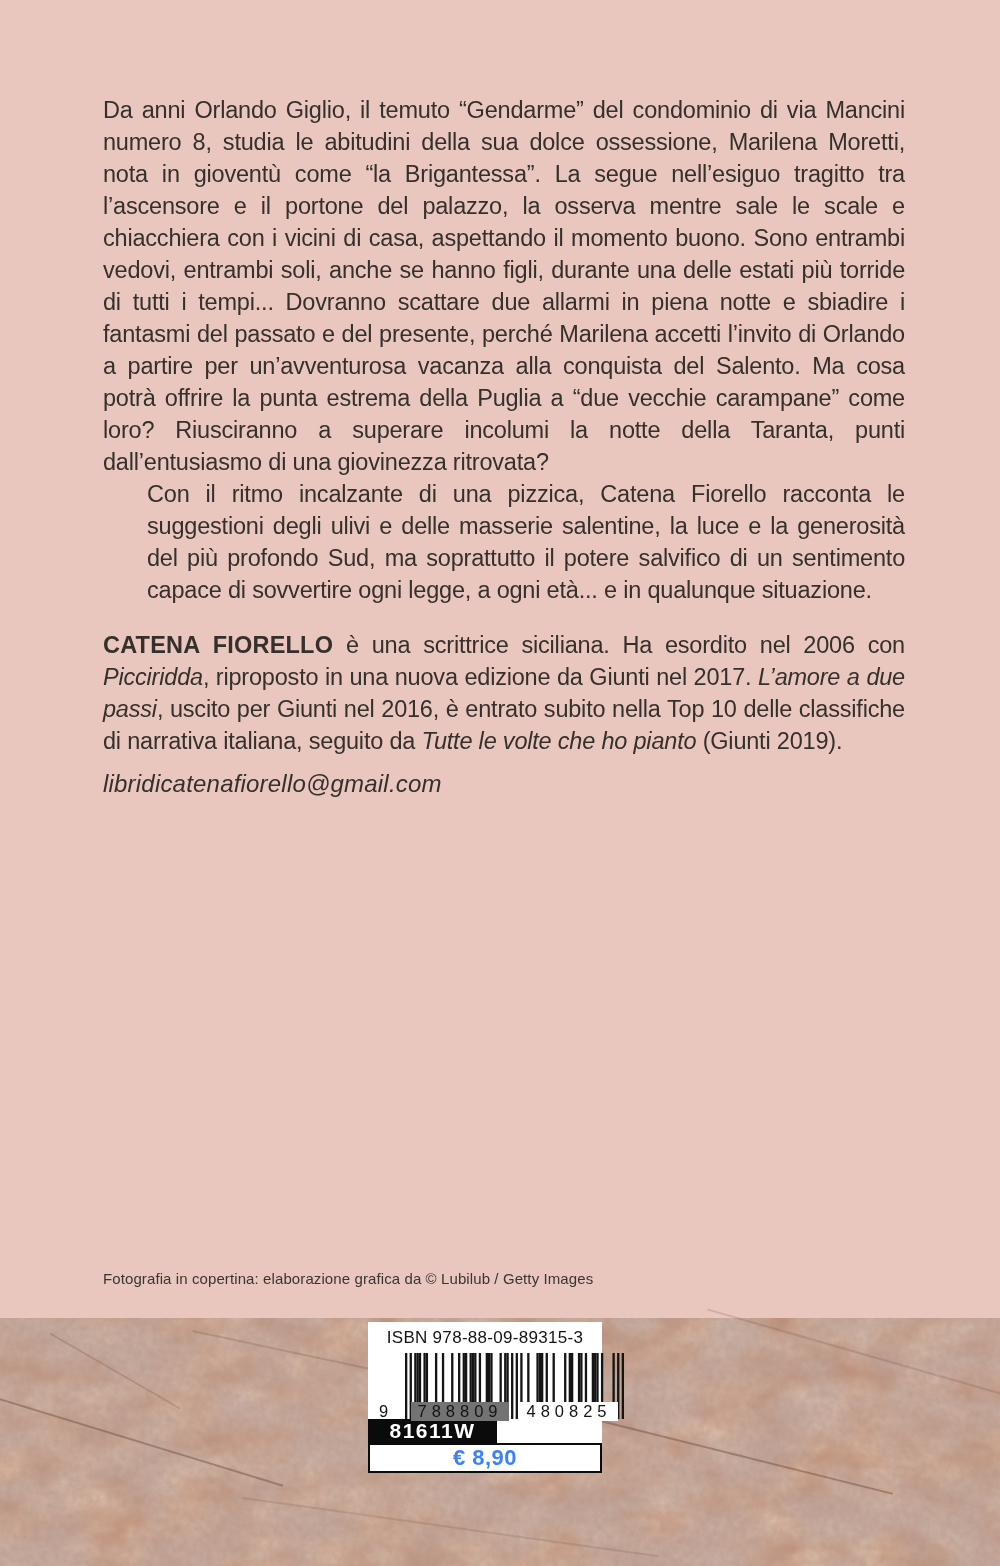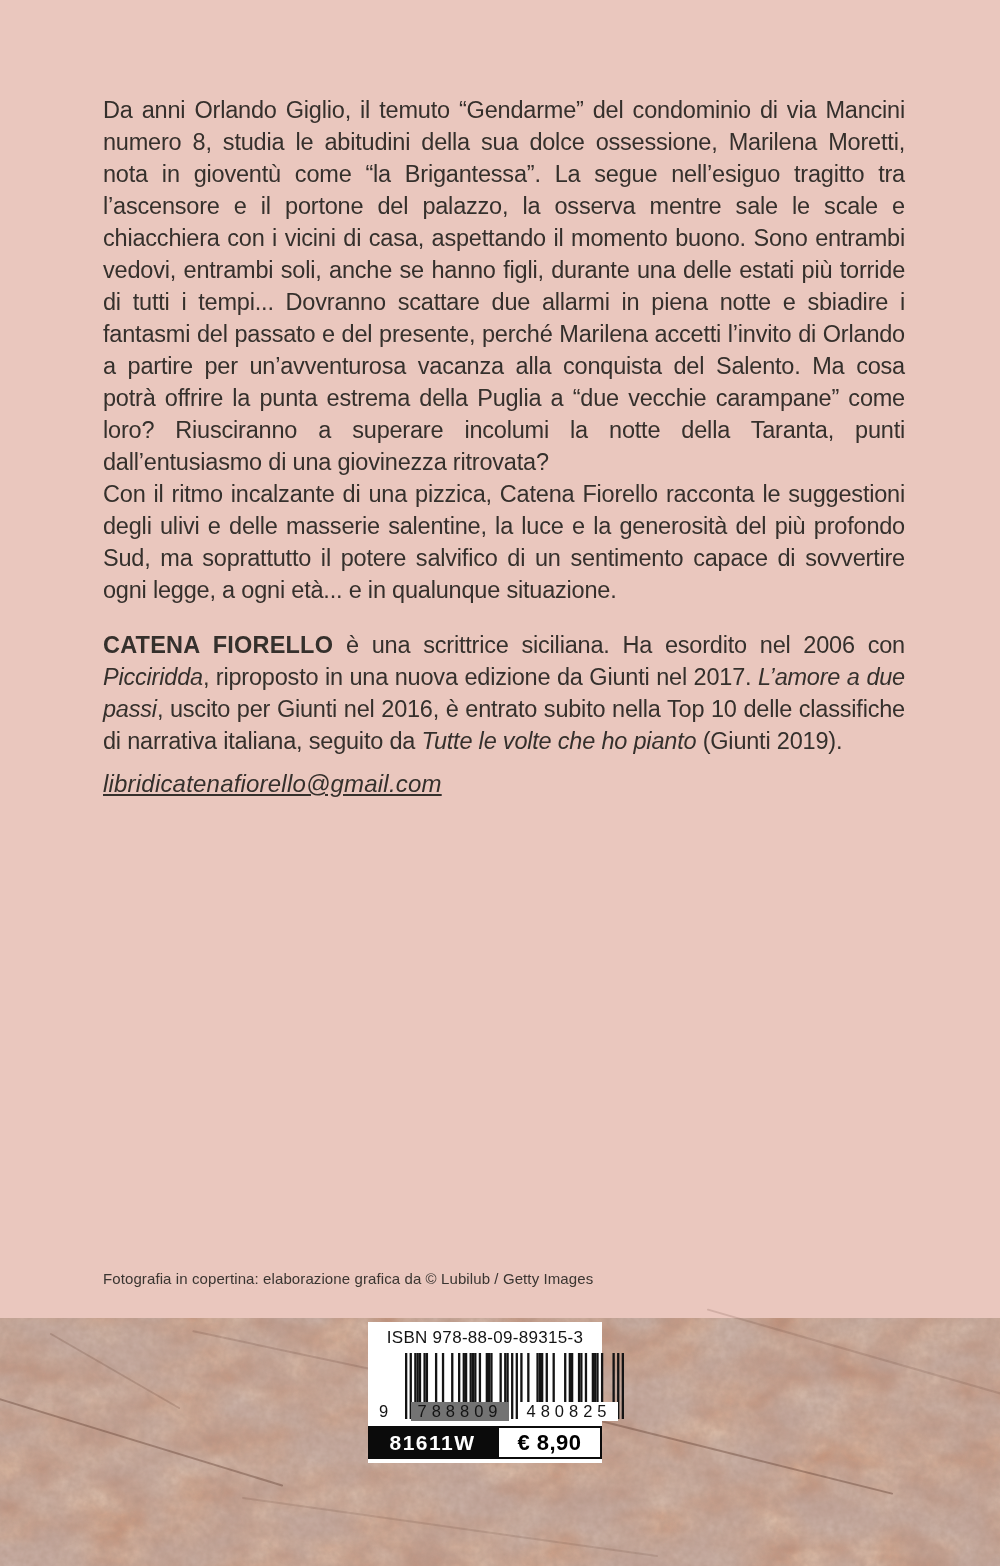--- a/index.html
+++ b/index.html
@@ -4,49 +4,49 @@
 <style>
   html,body{margin:0;padding:0;background:#888;}
   .page{
     position:relative;width:1000px;height:1566px;margin:0 auto;
     background:#eac7be;overflow:hidden;
     font-family:"Liberation Sans",sans-serif;color:#35302c;
   }
   .pink{position:absolute;left:0;top:0;width:1000px;height:1352px;background:#eac7be;}
   .text-col{position:absolute;left:103px;top:94px;width:802px;}
   .syn{margin:0;font-size:23.5px;line-height:32px;text-align:justify;letter-spacing:-0.2px;}
-  .syn + .syn{margin-top:0;}
+  .syn + .syn{margin-top:0;margin-left:44px;}
   .bio{margin:23px 0 0 0;font-size:23.5px;line-height:32px;text-align:justify;letter-spacing:-0.2px;}
   .bio-name{font-weight:bold;letter-spacing:0.2px;}
   .it{font-style:italic;}
-  .email{margin:13px 0 0 0;font-size:24px;font-style:italic;letter-spacing:0.2px;text-decoration:underline;}
+  .email{margin:13px 0 0 0;font-size:24px;font-style:italic;letter-spacing:0.2px;}
   .credit{position:absolute;left:103px;top:1270px;margin:0;font-size:15px;letter-spacing:0.1px;color:#3a3531;}
   
   .sand{position:absolute;left:0;top:1318px;width:1000px;height:248px;background:#bd8a72;}
   .noise{position:absolute;left:0;top:0;}
   .scratch{position:absolute;height:2px;background:rgba(92,58,45,0.38);border-radius:2px;}
   .s1{left:-30px;top:120px;width:320px;transform:rotate(17deg);}
   .s2{left:40px;top:52px;width:150px;transform:rotate(30deg);opacity:.55;}
   .s3{left:190px;top:36px;width:230px;transform:rotate(12deg);opacity:.5;}
   .s4{left:430px;top:118px;width:470px;transform:rotate(14deg);}
   .s5{left:700px;top:40px;width:360px;transform:rotate(16deg);opacity:.45;}
   .s6{left:240px;top:208px;width:420px;transform:rotate(8deg);opacity:.4;}
   
-  .label{position:absolute;left:368px;top:4px;width:234px;background:#ffffff;padding-bottom:4px;}
+  .label{position:absolute;left:368px;top:4px;width:234px;background:#ffffff;padding-bottom:16px;}
   .isbn{padding-top:6px;height:22px;text-align:center;font-size:17px;color:#141414;letter-spacing:0.3px;}
   .bars{position:relative;margin:3px 7px 0 37px;width:219px;height:66px;}
   .bars svg{display:block;width:219px;height:66px;fill:#141414;}
   .dg{position:absolute;bottom:-2px;height:19px;line-height:19px;font-size:16.5px;color:#141414;}
   .g1{left:-26px;}
   .g2{left:6px;width:98px;background:#737373;text-align:center;letter-spacing:5px;}
   .g3{left:115px;width:98px;background:#fff;text-align:center;letter-spacing:5px;}
-  .price-row{display:flex;height:33px;margin-top:7px;}
+  .price-row{display:flex;height:33px;margin-top:0;flex-direction:column;}
   .code-cell{width:129px;background:#0b0b0b;color:#fff;font-weight:bold;font-size:21px;
     display:flex;align-items:center;justify-content:center;letter-spacing:1.5px;}
-  .price-cell{flex:1;background:#fff;border:2px solid #0b0b0b;box-sizing:border-box;color:#000000;
+  .price-cell{flex:1;background:#fff;border:2px solid #0b0b0b;box-sizing:border-box;color:#3b82f6;
     font-weight:bold;font-size:22px;display:flex;align-items:center;justify-content:center;letter-spacing:0.5px;}
 </style>
 </head>
 <body>
 
 <div class="page">
 
   <section class="pink">
     <div class="text-col">
       <p class="syn">Da anni Orlando Giglio, il temuto “Gendarme” del condominio di via Mancini numero 8, studia le abitudini della sua dolce ossessione, Marilena Moretti, nota in gioventù come “la Brigantessa”. La segue nell’esiguo tragitto tra l’ascensore e il portone del palazzo, la osserva mentre sale le scale e chiacchiera con i vicini di casa, aspettando il momento buono. Sono entrambi vedovi, entrambi soli, anche se hanno figli, durante una delle estati più torride di tutti i tempi... Dovranno scattare due allarmi in piena notte e sbiadire i fantasmi del passato e del presente, perché Marilena accetti l’invito di Orlando a partire per un’avventurosa vacanza alla conquista del Salento. Ma cosa potrà offrire la punta estrema della Puglia a “due vecchie carampane” come loro? Riusciranno a superare incolumi la notte della Taranta, punti dall’entusiasmo di una giovinezza ritrovata?</p>

